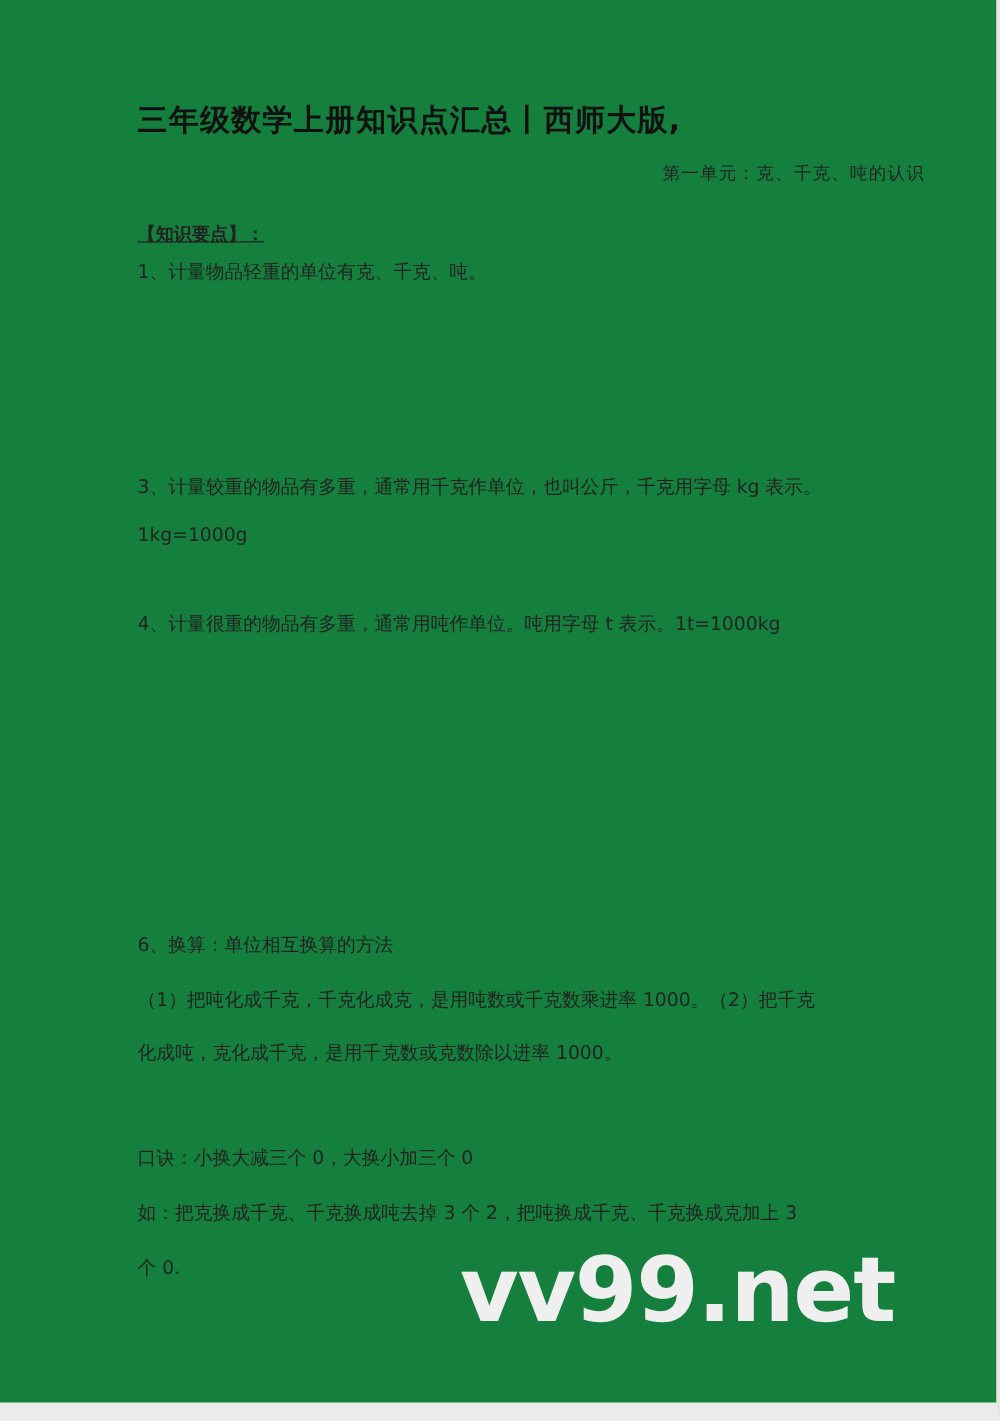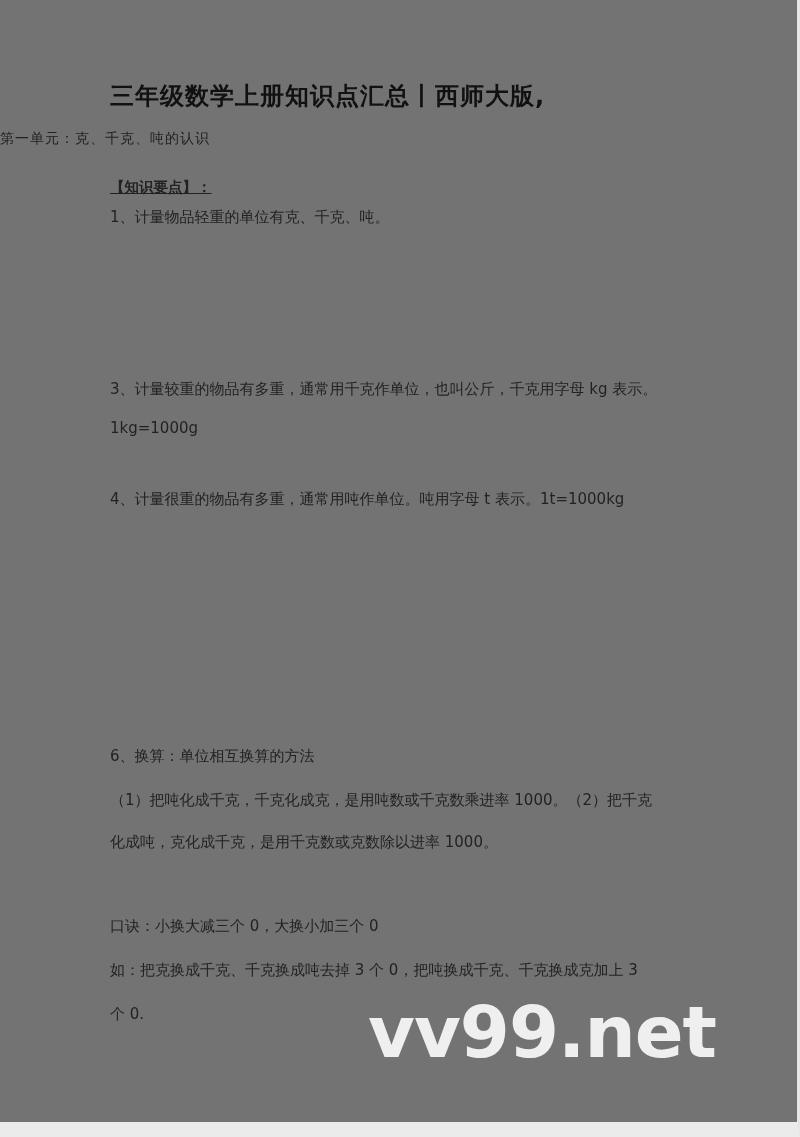--- a/index.html
+++ b/index.html
@@ -14,40 +14,40 @@
       overflow: hidden;
       font-family: "DejaVu Sans", "Liberation Sans", sans-serif;
       color: #1f1f1f;
     }
     .page {
       position: absolute;
       left: 0;
       top: 0;
       width: 797px;
       height: 1122px;
-      background: #737373;
+      background: #15803d;
       border-right: 3px solid #e6e6e6;
       border-bottom: 15px solid #ebebeb;
     }
     .doc-title {
       position: absolute;
       left: 110px;
       top: 80px;
       font-size: 24px;
       font-weight: bold;
       color: #111111;
       letter-spacing: 1px;
       white-space: nowrap;
     }
     .doc-subtitle {
       position: absolute;
       left: 0;
       width: 740px;
       top: 130px;
-      text-align: left;
+      text-align: right;
       font-family: "DejaVu Serif", "Liberation Serif", serif;
       font-size: 14px;
       color: #222222;
       letter-spacing: 1px;
       white-space: nowrap;
     }
     .line {
       position: absolute;
       left: 110px;
       font-size: 15px;
@@ -87,17 +87,17 @@
   <div class="section-head">【知识要点】：</div>
 
   <div class="line" style="top:208px">1、计量物品轻重的单位有克、千克、吨。</div>
   <div class="line" style="top:380px">3、计量较重的物品有多重，通常用千克作单位，也叫公斤，千克用字母 kg 表示。</div>
   <div class="line" style="top:419px">1kg=1000g</div>
   <div class="line" style="top:490px">4、计量很重的物品有多重，通常用吨作单位。吨用字母 t 表示。1t=1000kg</div>
   <div class="line" style="top:747px">6、换算：单位相互换算的方法</div>
   <div class="line" style="top:791px">（1）把吨化成千克，千克化成克，是用吨数或千克数乘进率 1000。（2）把千克</div>
   <div class="line" style="top:833px">化成吨，克化成千克，是用千克数或克数除以进率 1000。</div>
   <div class="line" style="top:917px">口诀：小换大减三个 0，大换小加三个 0</div>
-  <div class="line" style="top:961px">如：把克换成千克、千克换成吨去掉 3 个 0，把吨换成千克、千克换成克加上 3</div>
+  <div class="line" style="top:961px">如：把克换成千克、千克换成吨去掉 3 个 2，把吨换成千克、千克换成克加上 3</div>
   <div class="line" style="top:1005px">个 0.</div>
 
   <div class="watermark">vv99.net</div>
 </div>
 
 </body></html>

